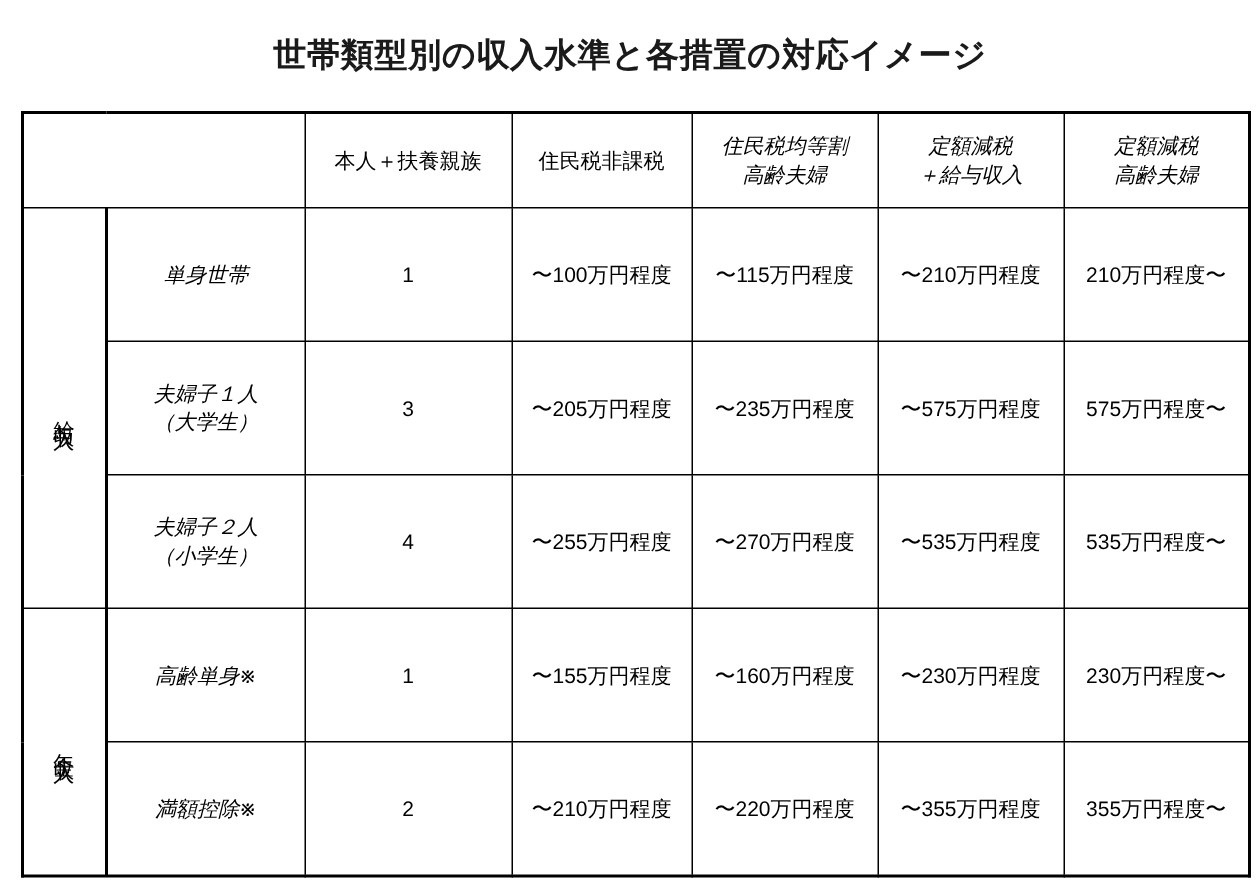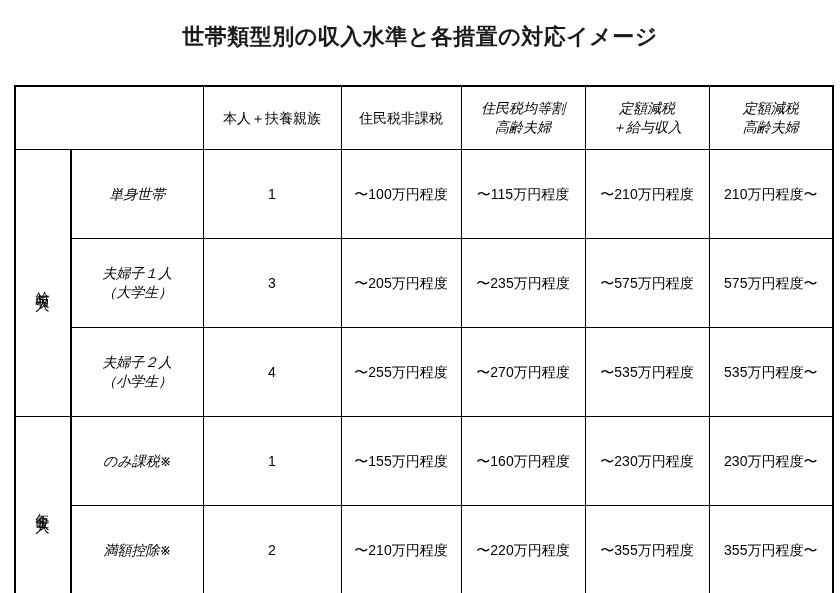--- a/index.html
+++ b/index.html
@@ -20,21 +20,21 @@
     height: 593px;
     box-sizing: border-box;
     padding: 0;
     position: relative;
   }
   .title {
     text-align: center;
     font-size: 22px;
     font-weight: bold;
     letter-spacing: 0.5px;
-    margin: 22px 0 33px 0;
+    margin: 22px 0 22px 0;
     color: #1a1a1a;
   }
   .table-wrap {
     padding: 0 14px;
   }
   table.main {
     border-collapse: collapse;
     width: 812px;
     table-layout: fixed;
   }
@@ -167,21 +167,21 @@
           <td>〜270万円程度</td>
           <td>〜535万円程度</td>
           <td>535万円程度〜</td>
         </tr>
 
         <tr class="thick-top">
           <td class="group-cell" rowspan="2">
             <span class="vert">年金収入</span>
           </td>
           <td class="two-line">
-            <span>のみ課税※</span>
+            <span>高齢単身※</span>
             <span></span>
           </td>
           <td>1</td>
           <td>〜155万円程度</td>
           <td>〜160万円程度</td>
           <td>〜230万円程度</td>
           <td>230万円程度〜</td>
         </tr>
         <tr>
           <td class="two-line">

